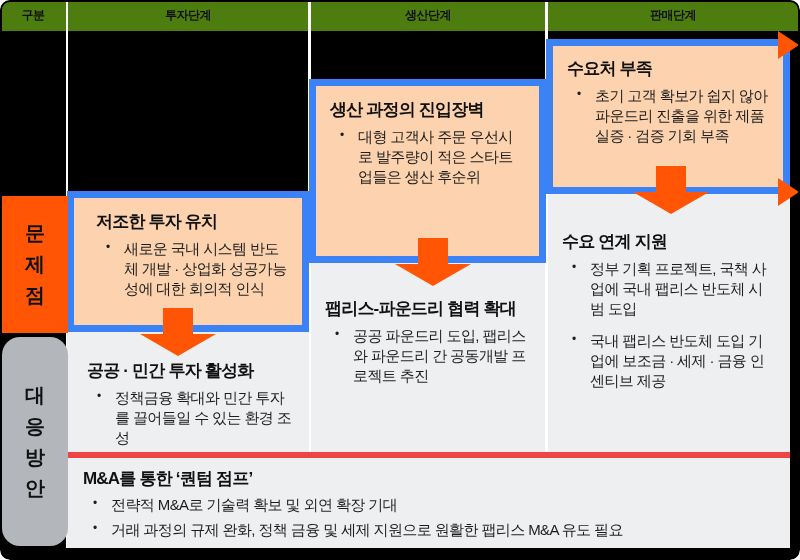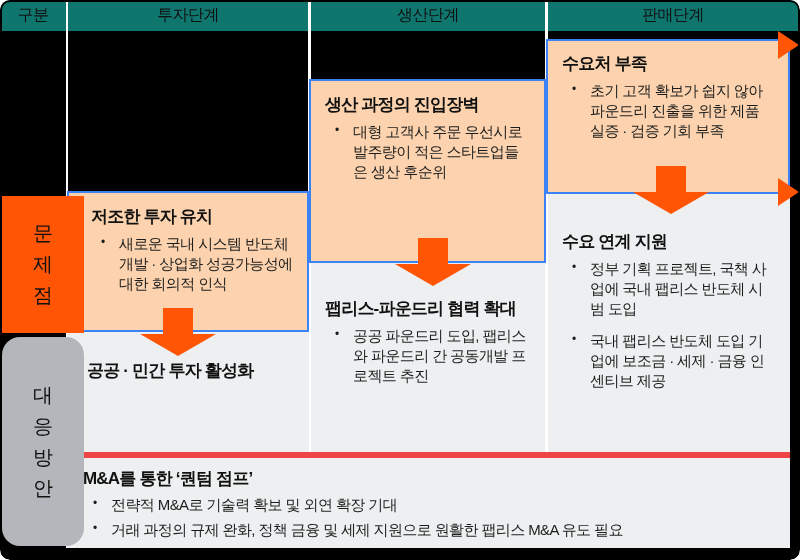--- a/index.html
+++ b/index.html
@@ -7,43 +7,43 @@
     position:relative; width:800px; height:560px; background:#ffffff;
     border-radius:10px; overflow:hidden;
     font-family:"Liberation Sans", sans-serif; color:#111;
   }
   .frame {
     position:absolute; inset:0; border:2px solid #000; border-bottom:12px solid #000;
     border-radius:10px; z-index:40; pointer-events:none;
   }
   
   .hcell {
-    position:absolute; top:0; height:31px; background:#0f766e;
+    position:absolute; top:0; height:31px; background:#4d7c0f;
     display:flex; align-items:center; justify-content:center;
-    font-weight:normal; font-size:16px; letter-spacing:-0.5px; z-index:2;
+    font-weight:bold; font-size:12px; letter-spacing:-0.5px; z-index:2;
   }
   
   .black { position:absolute; background:#000; z-index:3; }
   
   .pbox {
-    position:absolute; background:#fcd3ae; border:2px solid #3b82f6;
+    position:absolute; background:#fcd3ae; border:7px solid #3b82f6;
     box-sizing:border-box; z-index:5;
   }
   
   .gbox { position:absolute; background:#edeff0; box-sizing:border-box; z-index:4; }
   .box-title { font-weight:bold; font-size:17px; color:#111; letter-spacing:-0.8px; margin-bottom:6px; }
   .bullet {
     position:relative; font-size:15px; line-height:1.34; color:#1d1d1d;
     padding-left:28px; margin-top:4px; letter-spacing:-0.6px;
   }
   .bullet::before { content:"•"; position:absolute; left:10px; top:0; font-size:12px; }
   
   .vlabel {
-    position:absolute; left:2px; width:82px; display:flex; align-items:center; justify-content:center;
-    z-index:6; font-weight:normal; font-size:20px; color:#111;
+    position:absolute; left:2px; width:66px; display:flex; align-items:center; justify-content:center;
+    z-index:6; font-weight:bold; font-size:20px; color:#111;
   }
   .vlabel span { width:1.3em; word-break:break-all; text-align:center; line-height:1.55; }
   .vlabel.problem  { background:#ff5505; }
   .vlabel.solution { background:#b3b7bb; }
   
   .a-stem { position:absolute; width:30px; background:#ff5505; z-index:10; }
   .a-head {
     position:absolute; width:0; height:0; z-index:10;
     border-left:38px solid transparent; border-right:38px solid transparent;
     border-top:22px solid #ff5505;
@@ -101,20 +101,21 @@
     <div class="box-title">생산 과정의 진입장벽</div>
     <div class="bullet">대형 고객사 주문 우선시로 발주량이 적은 스타트업들은 생산 후순위</div>
   </div>
   <div class="pbox pad-c" style="left:546px; top:39px; width:244px; height:155px;">
     <div class="box-title">수요처 부족</div>
     <div class="bullet">초기 고객 확보가 쉽지 않아 파운드리 진출을 위한 제품 실증 · 검증 기회 부족</div>
   </div>
 
   <div class="gbox pad-d" style="left:67px; top:332px; width:242px; height:120px;">
     <div class="box-title">공공 · 민간 투자 활성화</div>
+    <div class="bullet">정책금융 확대와 민간 투자를 끌어들일 수 있는 환경 조성</div>
   </div>
   <div class="gbox pad-e" style="left:311px; top:263px; width:234px; height:189px;">
     <div class="box-title">팹리스-파운드리 협력 확대</div>
     <div class="bullet">공공 파운드리 도입, 팹리스와 파운드리 간 공동개발 프로젝트 추진</div>
   </div>
   <div class="gbox pad-f" style="left:548px; top:194px; width:242px; height:258px;">
     <div class="box-title">수요 연계 지원</div>
     <div class="bullet">정부 기획 프로젝트, 국책 사업에 국내 팹리스 반도체 시범 도입</div>
     <div class="bullet gap2">국내 팹리스 반도체 도입 기업에 보조금 · 세제 · 금융 인센티브 제공</div>
   </div>

